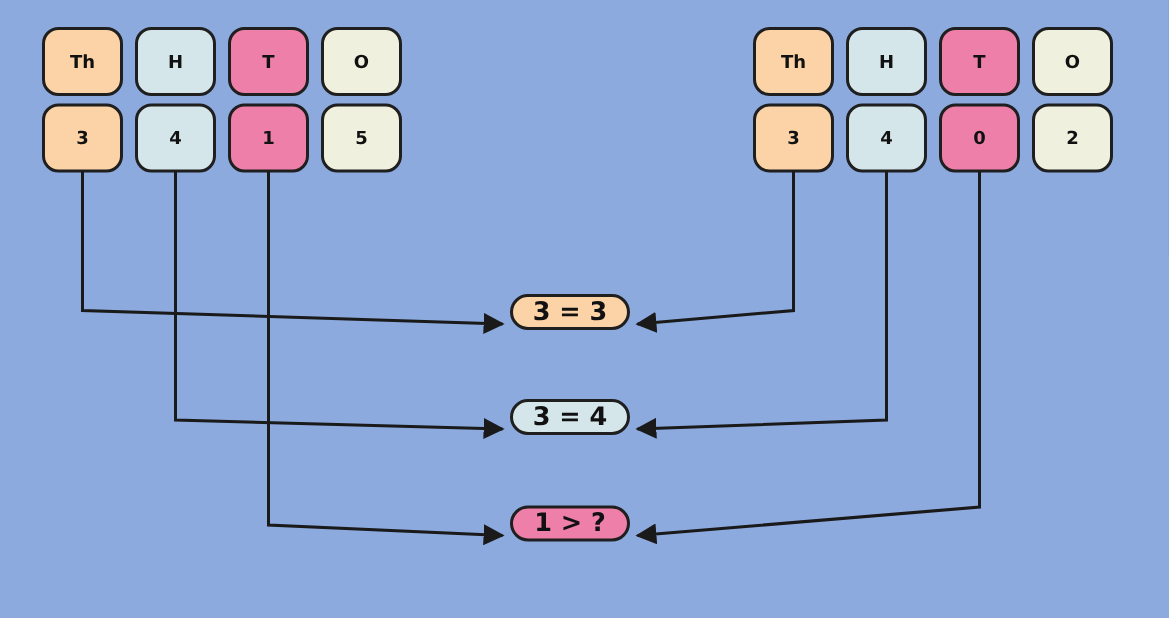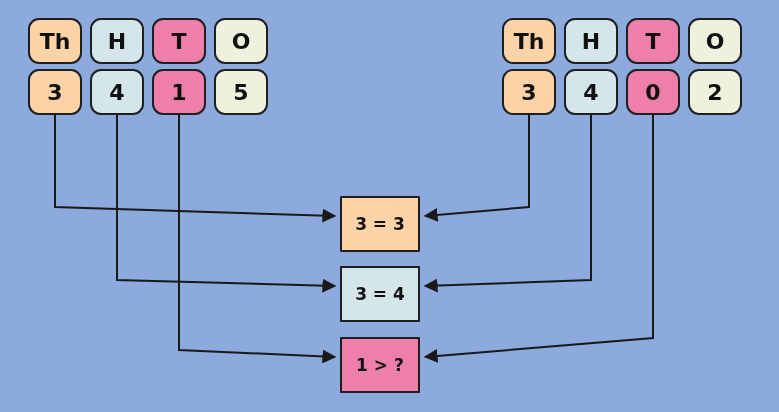--- a/index.html
+++ b/index.html
@@ -18,31 +18,31 @@
     display:flex;flex-direction:column;gap:5px;
   }
   .group.left{left:28px;top:18px;}
   .group.right{left:502px;top:18px;}
   .row{display:flex;gap:8px;}
   .cell{
     width:54px;height:46px;
     border:2px solid #1f1f1f;
     border-radius:11px;
     display:flex;align-items:center;justify-content:center;
-    font-weight:bold;font-size:22px;color:#111;
+    font-weight:bold;font-size:12px;color:#111;
     box-sizing:border-box;
   }
   .c-peach{background:#fbd3a6;}
   .c-blue{background:#d4e6ea;}
   .c-pink{background:#ee7fa9;}
   .c-cream{background:#eff0dd;}
   .cmp{
     position:absolute;
-    left:340px;width:80px;height:56px;
-    border:2px solid #1f1f1f;border-radius:1px;
+    left:340px;width:80px;height:24px;
+    border:2px solid #1f1f1f;border-radius:17px;
     display:flex;align-items:center;justify-content:center;
     font-weight:bold;font-size:17px;color:#111;
     box-sizing:border-box;
   }
   .cmp1{top:196px;}
   .cmp2{top:266px;}
   .cmp3{top:337px;}
   svg.arrows{
     position:absolute;left:0;top:0;
     pointer-events:none;

